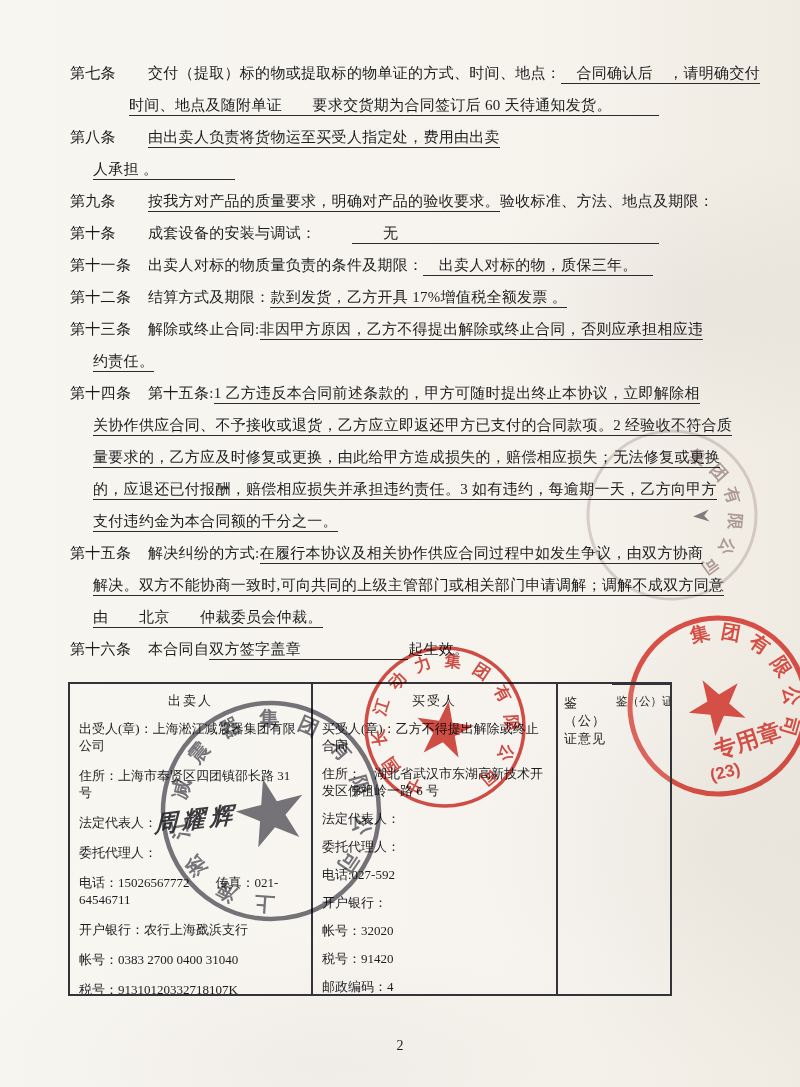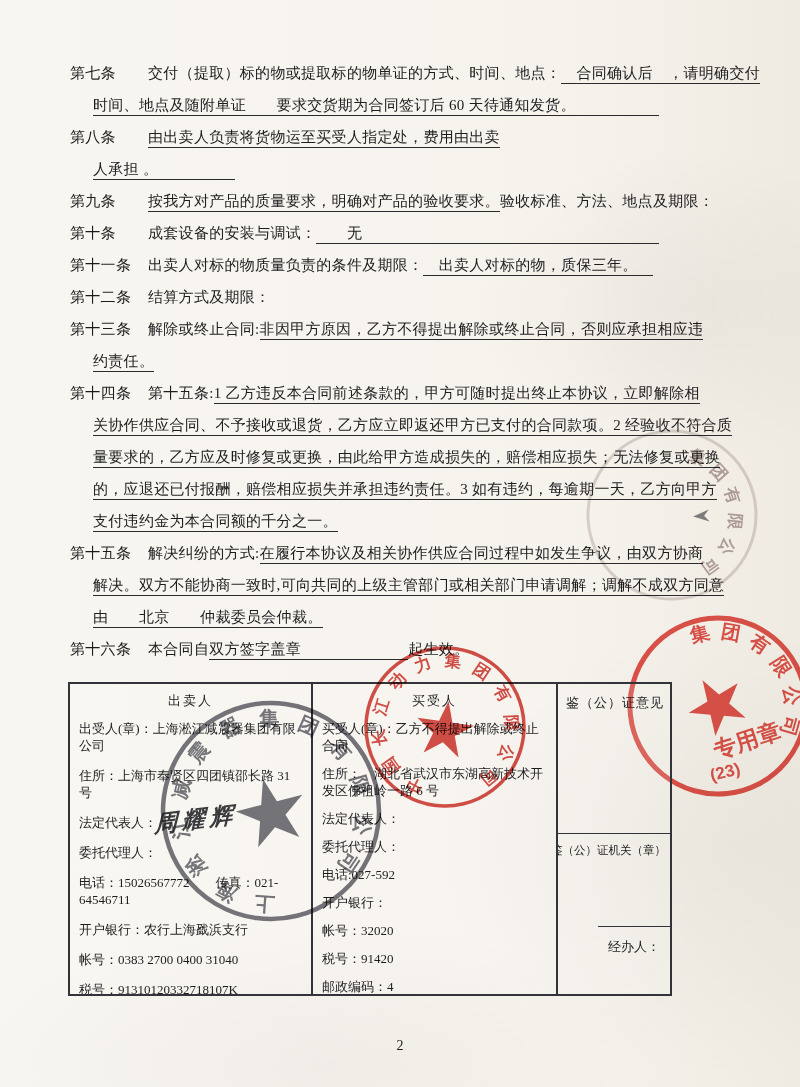--- a/index.html
+++ b/index.html
@@ -12,32 +12,32 @@
       linear-gradient(90deg,#f8f6f1 0%,#f6f3ed 70%,#efebe2 100%);
     font-family:"Liberation Serif",serif;color:#1d1d1f;
   }
   .clauses{position:absolute;left:70px;top:64px;right:56px;}
   .line{display:flex;align-items:flex-start;height:32px;white-space:pre;
         font-size:15px;letter-spacing:.3px;padding-bottom:3px;box-sizing:border-box;}
   .num{flex:none;width:78px;}
   .ind{flex:none;width:23px;}
   .seg{line-height:19px;}
   .u{border-bottom:1.3px solid #2b2b2e;}
-  .fill{flex:1;margin-right:85px;}
+  .fill{flex:1;margin-right:85px;margin-left:36px;}
   .ctable{
     position:absolute;left:68px;top:682px;width:604px;height:314px;
     border:2px solid #33333a;display:grid;grid-template-columns:241px 245px 1fr;
     font-size:13px;box-sizing:border-box;background:rgba(255,255,255,.12);
   }
   .cell{padding:6px 9px;box-sizing:border-box;overflow:hidden;}
   .cell + .cell{border-left:2px solid #33333a;}
   .cellhead{text-align:center;margin:2px 0 10px;letter-spacing:2px;}
   .trow{line-height:17px;margin-bottom:13px;white-space:pre-wrap;}
   .buyer .trow{margin-bottom:11px;}
-  .notary{padding:0;display:flex;flex-direction:column;align-items:flex-end;}
+  .notary{padding:0;display:flex;flex-direction:row;}
   .n1{height:149px;padding:10px 6px;box-sizing:border-box;letter-spacing:1px;}
   .n2{height:93px;border-top:1.5px solid #33333a;padding:9px 4px;font-size:11.5px;
       white-space:nowrap;box-sizing:border-box;}
   .n3{flex:1;border-top:1.5px solid #33333a;padding:11px 10px;box-sizing:border-box;}
   .pageno{position:absolute;left:0;right:0;top:1038px;text-align:center;font-size:14px;}
   .sig{
     position:absolute;left:154px;top:804px;font-size:23px;font-style:italic;font-weight:bold;
     transform:rotate(-7deg) skewX(-8deg);letter-spacing:5px;color:#26262a;
     font-family:"DejaVu Serif",serif;opacity:.9;
   }
@@ -50,21 +50,21 @@
 <div class="page">
 
   <div class="clauses">
       <div class="line"><span class="num">第七条</span><span class="seg">交付（提取）标的物或提取标的物单证的方式、时间、地点：</span><span class="seg u">　合同确认后　</span><span class="seg u">，请明确交付</span></div>
       <div class="line"><span class="ind"></span><span class="seg u fill">时间、地点及随附单证　　要求交货期为合同签订后 60 天待通知发货。</span></div>
       <div class="line"><span class="num">第八条</span><span class="seg u">由出卖人负责将货物运至买受人指定处，费用由出卖</span></div>
       <div class="line"><span class="ind"></span><span class="seg u">人承担 。　　　　　</span></div>
       <div class="line"><span class="num">第九条</span><span class="seg u">按我方对产品的质量要求，明确对产品的验收要求。</span><span class="seg">验收标准、方法、地点及期限：</span></div>
       <div class="line"><span class="num">第十条</span><span class="seg">成套设备的安装与调试：</span><span class="seg u fill">　　无</span></div>
       <div class="line"><span class="num">第十一条</span><span class="seg">出卖人对标的物质量负责的条件及期限：</span><span class="seg u">　出卖人对标的物，质保三年。　</span></div>
-      <div class="line"><span class="num">第十二条</span><span class="seg">结算方式及期限：</span></div>
+      <div class="line"><span class="num">第十二条</span><span class="seg">结算方式及期限：</span><span class="seg u">款到发货，乙方开具 17%增值税全额发票 。</span></div>
       <div class="line"><span class="num">第十三条</span><span class="seg">解除或终止合同:</span><span class="seg u">非因甲方原因，乙方不得提出解除或终止合同，否则应承担相应违</span></div>
       <div class="line"><span class="ind"></span><span class="seg u">约责任。</span></div>
       <div class="line"><span class="num">第十四条</span><span class="seg">第十五条:</span><span class="seg u">1 乙方违反本合同前述条款的，甲方可随时提出终止本协议，立即解除相</span></div>
       <div class="line"><span class="ind"></span><span class="seg u">关协作供应合同、不予接收或退货，乙方应立即返还甲方已支付的合同款项。2 经验收不符合质</span></div>
       <div class="line"><span class="ind"></span><span class="seg u">量要求的，乙方应及时修复或更换，由此给甲方造成损失的，赔偿相应损失；无法修复或更换</span></div>
       <div class="line"><span class="ind"></span><span class="seg u">的，应退还已付报酬，赔偿相应损失并承担违约责任。3 如有违约，每逾期一天，乙方向甲方</span></div>
       <div class="line"><span class="ind"></span><span class="seg u">支付违约金为本合同额的千分之一。</span></div>
       <div class="line"><span class="num">第十五条</span><span class="seg">解决纠纷的方式:</span><span class="seg u">在履行本协议及相关协作供应合同过程中如发生争议，由双方协商</span></div>
       <div class="line"><span class="ind"></span><span class="seg u">解决。双方不能协商一致时,可向共同的上级主管部门或相关部门申请调解；调解不成双方同意</span></div>
       <div class="line"><span class="ind"></span><span class="seg u">由　　北京　　仲裁委员会仲裁。</span></div>

